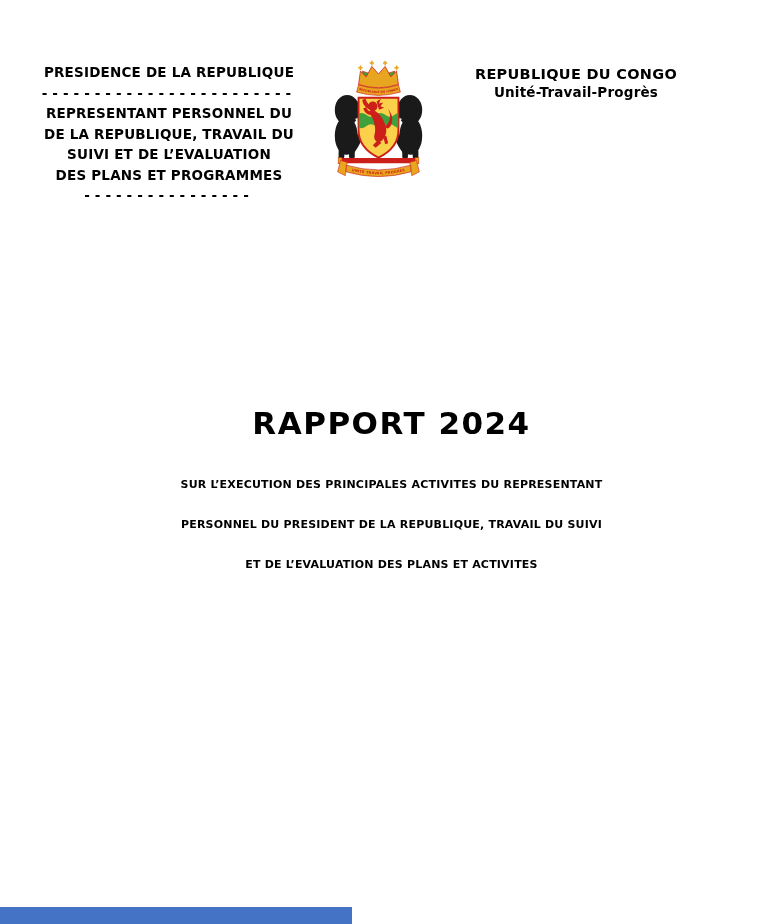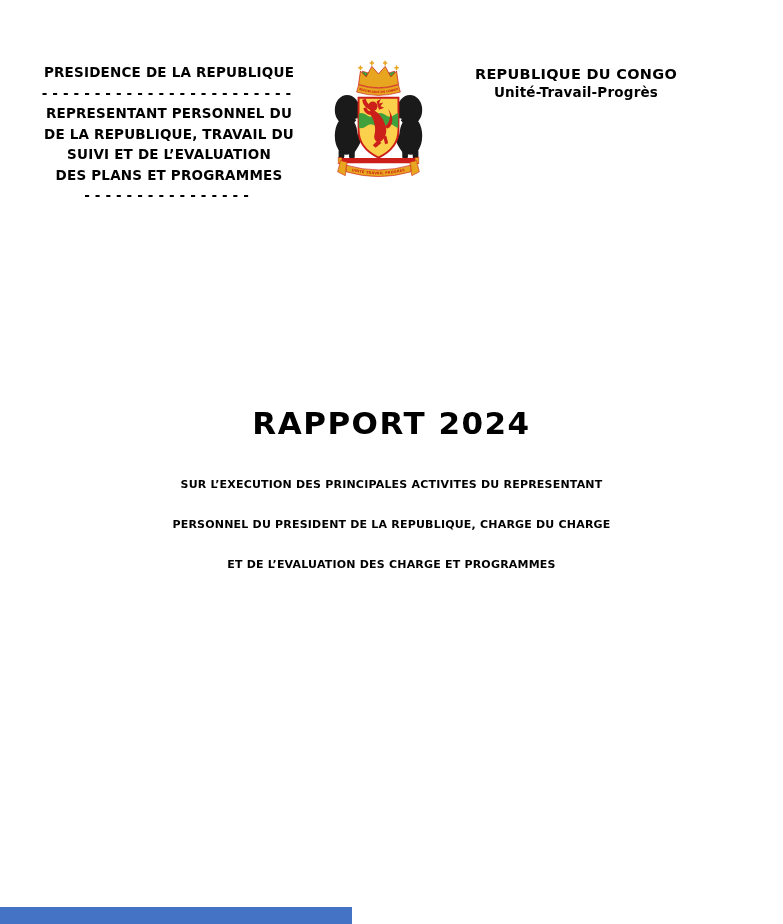--- a/index.html
+++ b/index.html
@@ -116,17 +116,17 @@
 
 <div class="right-block">
   <div class="right-line1">REPUBLIQUE DU CONGO</div>
   <div class="right-line2">Unité-Travail-Progrès</div>
 </div>
 
 <div class="doc-title">RAPPORT 2024</div>
 
 <div class="doc-subtitle">
   <div>SUR L’EXECUTION DES PRINCIPALES ACTIVITES DU REPRESENTANT</div>
-  <div>PERSONNEL DU PRESIDENT DE LA REPUBLIQUE, CHARGE DU CHARGE</div>
-  <div>ET DE L’EVALUATION DES CHARGE ET PROGRAMMES</div>
+  <div>PERSONNEL DU PRESIDENT DE LA REPUBLIQUE, TRAVAIL DU SUIVI</div>
+  <div>ET DE L’EVALUATION DES PLANS ET ACTIVITES</div>
 </div>
 
 <div class="footer-bar"></div>
 
 </body></html>

